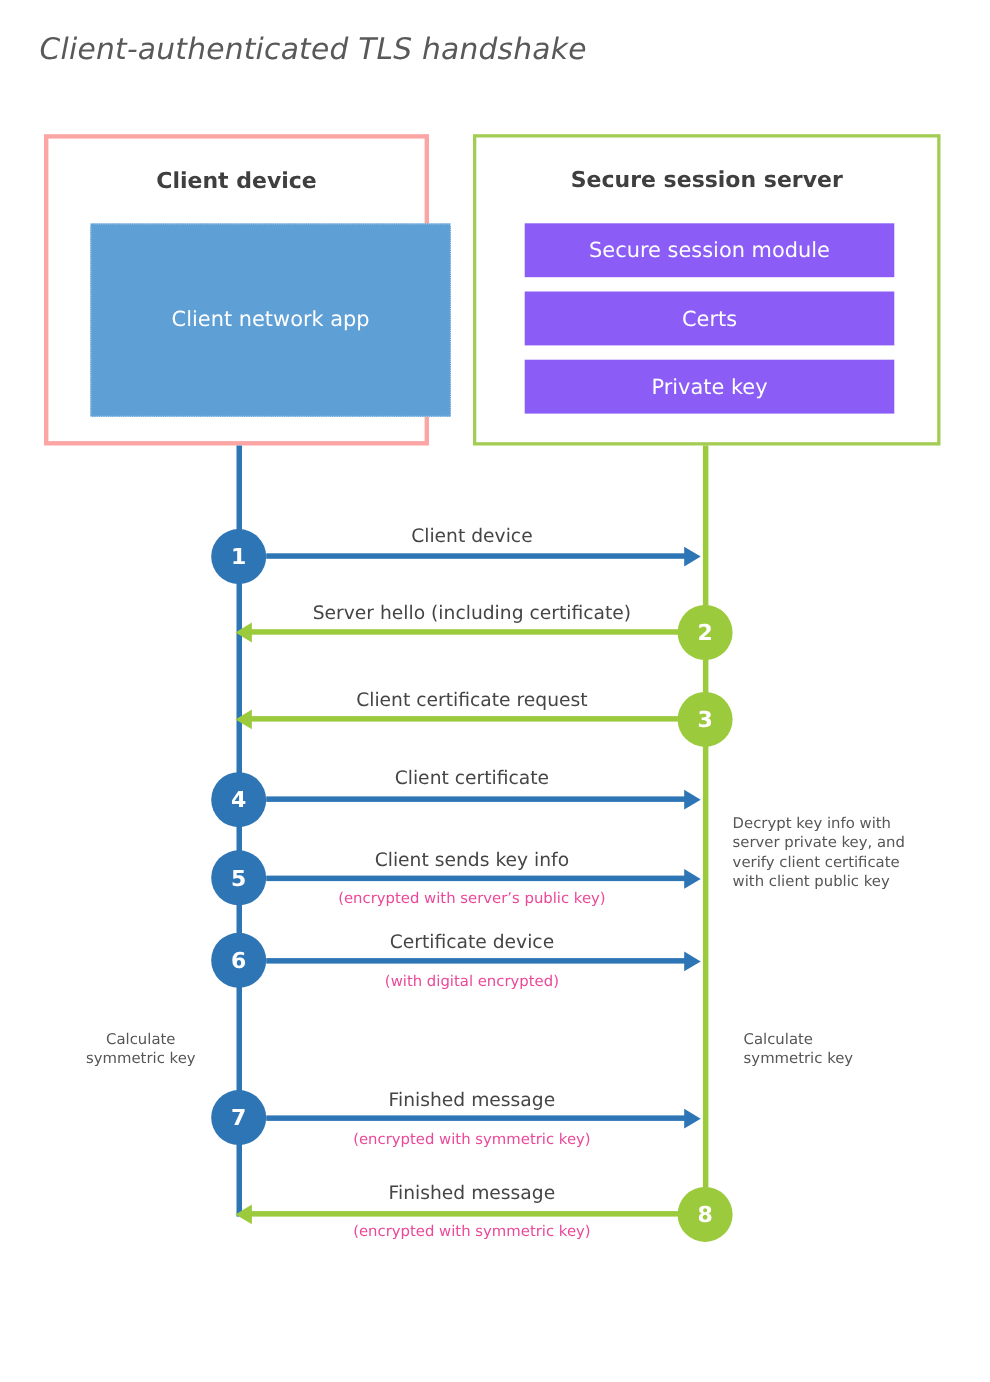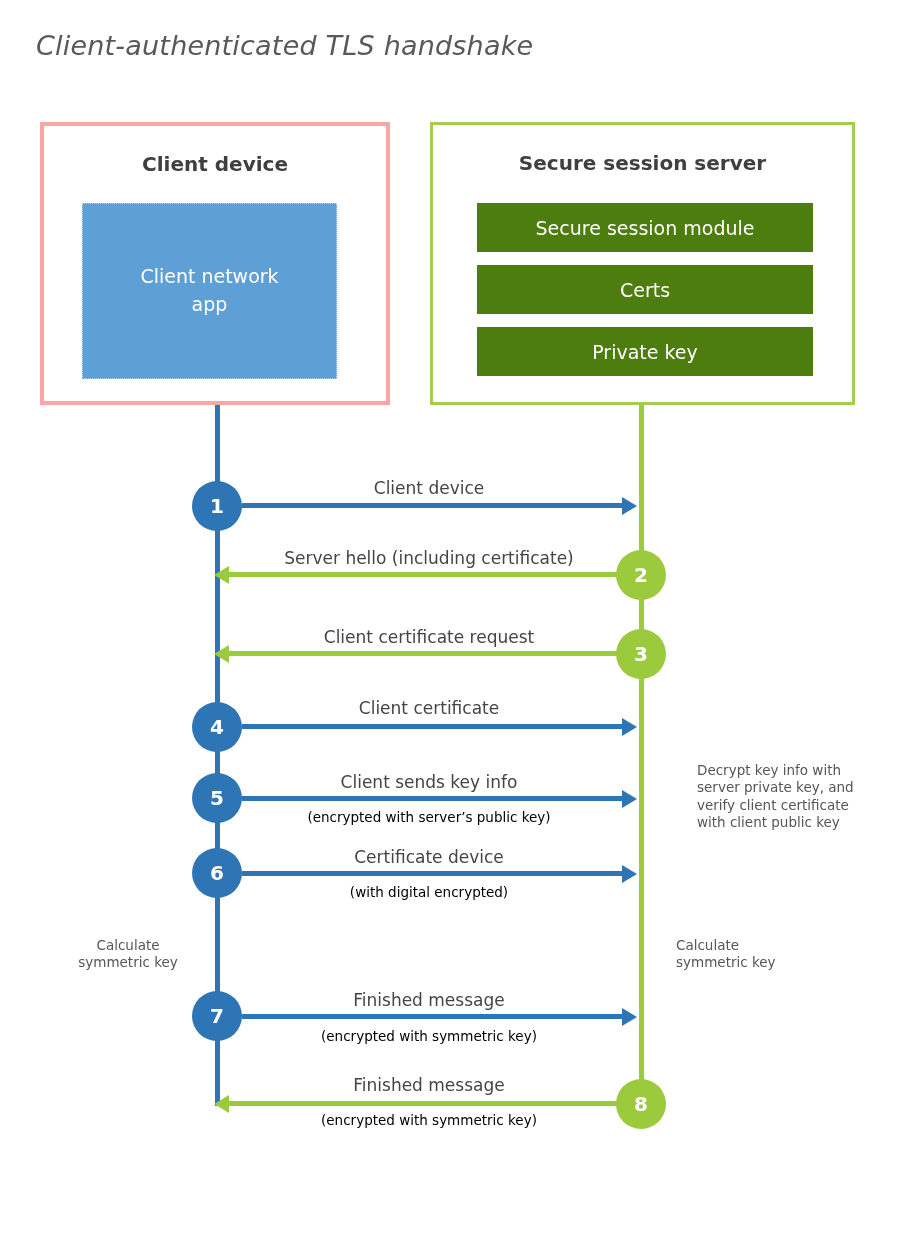--- a/index.html
+++ b/index.html
@@ -33,39 +33,39 @@
   .actor-title {
     margin-top: 26px;
     text-align: center;
     font-size: 20px;
     font-weight: bold;
     color: #3f3f3f;
   }
   .client-app {
     position: absolute;
     left: 38px; top: 77px;
-    width: 255px; height: 176px;
+    width: 328px; height: 176px;
     background: #5e9fd6;
     border: 1px dotted #bcd8ef;
     display: flex; align-items: center; justify-content: center;
     text-align: center;
     color: #ffffff;
     font-size: 19px;
     line-height: 1.45;
     padding: 0 55px;
   }
   .server-modules {
     position: absolute;
     left: 44px; top: 78px;
     width: 336px;
     display: flex; flex-direction: column; gap: 13px;
   }
   .server-module {
     height: 49px;
-    background: #4d7c0f;
+    background: #8b5cf6;
     display: flex; align-items: center; justify-content: center;
     color: #ffffff;
     font-size: 19px;
   }
   
   .lifeline { position: absolute; width: 5px; }
   .lifeline.blue  { left: 215px; top: 405px; height: 701px; background: #2e75b5; }
   .lifeline.green { left: 639px; top: 405px; height: 702px; background: #9bcb3c; }
   
   .step-circle {
@@ -92,30 +92,30 @@
     left: 240px; width: 378px;
     text-align: center;
     font-size: 17px;
     color: #454545;
   }
   .msg-sub {
     position: absolute;
     left: 240px; width: 378px;
     text-align: center;
     font-size: 13.5px;
-    color: #000000;
+    color: #ec4899;
   }
   
   .side-note {
     position: absolute;
     font-size: 13.5px;
     color: #565656;
     line-height: 1.28;
   }
-  .note-decrypt { left: 666px; top: 762px; width: 165px; text-align: left; margin-left: 31px; }
+  .note-decrypt { left: 666px; top: 741px; width: 165px; text-align: left; }
   .note-calc-left  { left: 68px;  top: 937px; width: 120px; text-align: center; }
   .note-calc-right { left: 676px; top: 937px; width: 110px; text-align: left; }
 </style>
 </head>
 <body>
 
 <div class="canvas">
 
   <div class="page-title">Client-authenticated TLS handshake</div>
 

